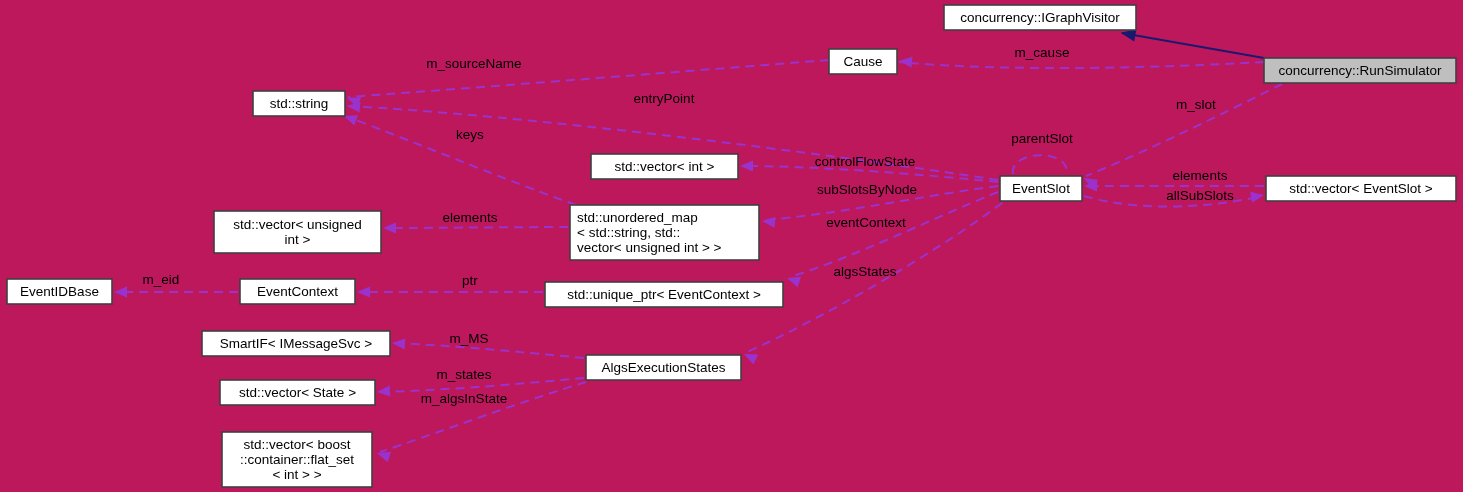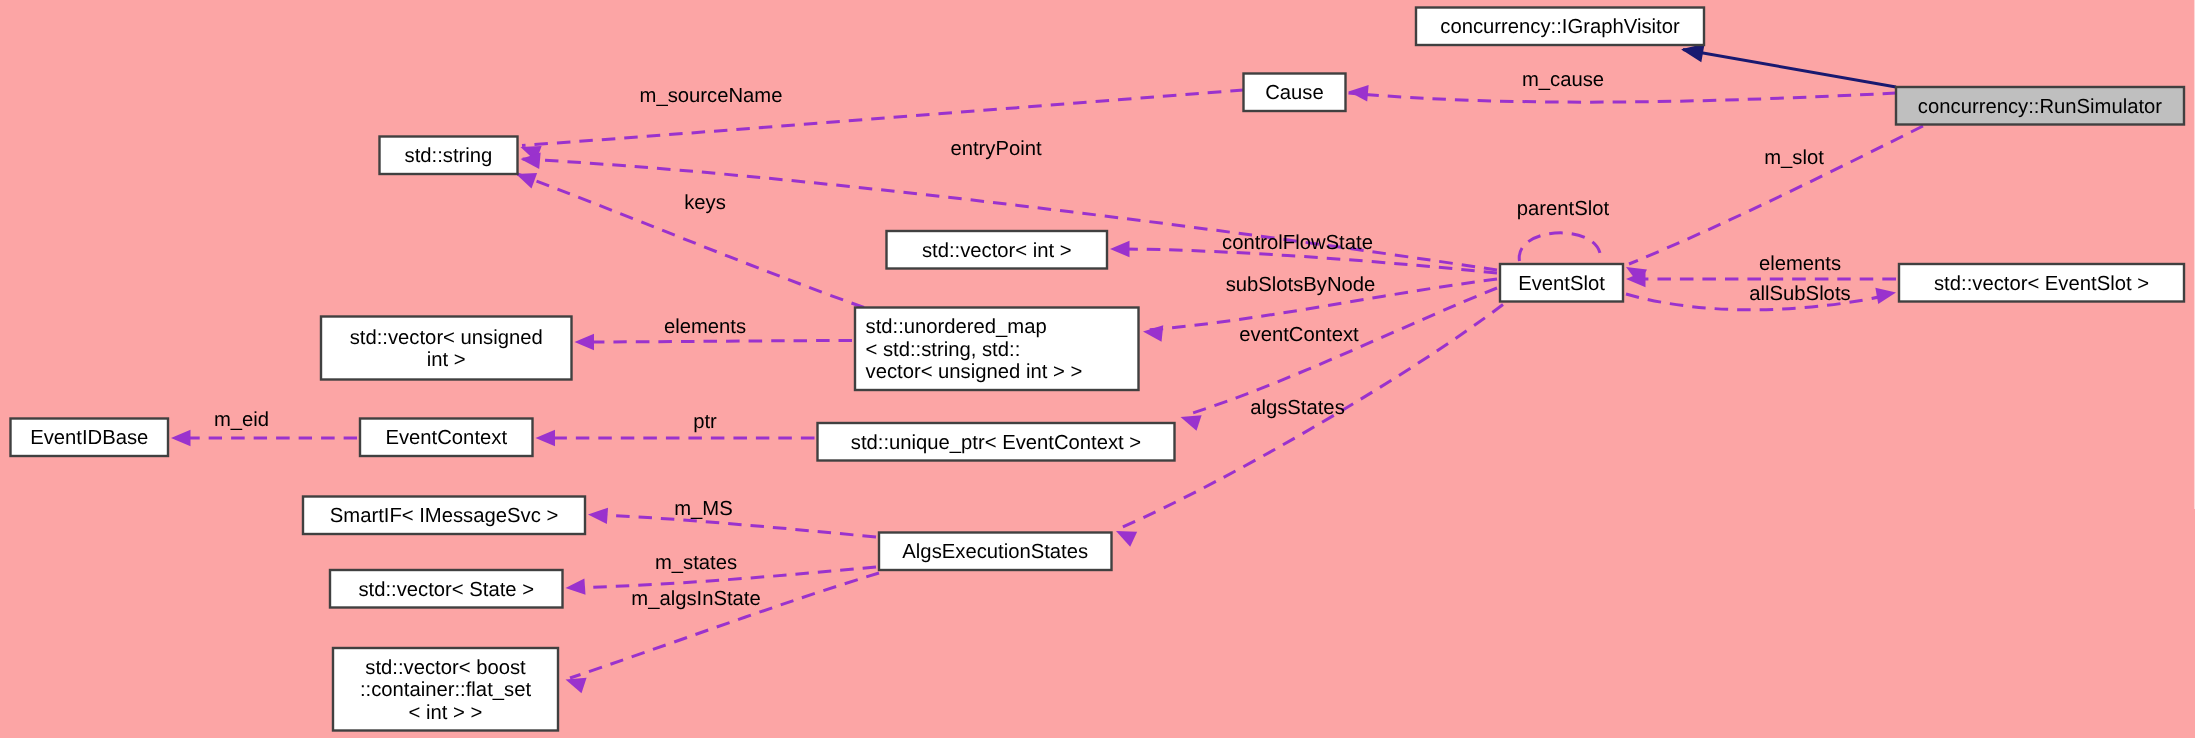--- a/index.html
+++ b/index.html
@@ -1,18 +1,18 @@
 <!DOCTYPE html>
 <html><head>
 <meta charset="utf-8">
 <title>Collaboration diagram</title>
 <style>
   html,body{margin:0;padding:0;background:#ffffff;}
   body{font-family:"Liberation Sans", sans-serif;}
-  #diagram-root{position:relative;width:1463px;height:492px;background:#fca5a5;overflow:hidden;}
+  #diagram-root{position:relative;width:1463px;height:492px;background:#be185d;overflow:hidden;}
   svg#graph{position:absolute;left:0;top:0;width:1463px;height:492px;display:block;}
   .node-box{fill:#ffffff;stroke:#404040;stroke-width:1.6;}
   .node-box.highlight{fill:#bfbfbf;}
   .node-label{font-family:"Liberation Sans", sans-serif;font-size:13.5px;fill:#000000;}
   .edge-label{font-family:"Liberation Sans", sans-serif;font-size:13.5px;fill:#000000;}
   .assoc-edge{stroke:#9a32cd;stroke-width:2;stroke-dasharray:9 6;fill:none;}
   .inherit-edge{stroke:#191970;stroke-width:2;fill:none;}
   .assoc-head{fill:#9a32cd;}
   .inherit-head{fill:#191970;stroke:#191970;stroke-width:1;}
 </style>

